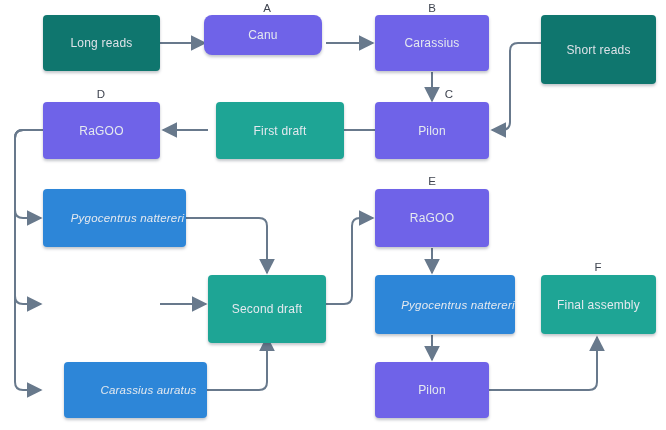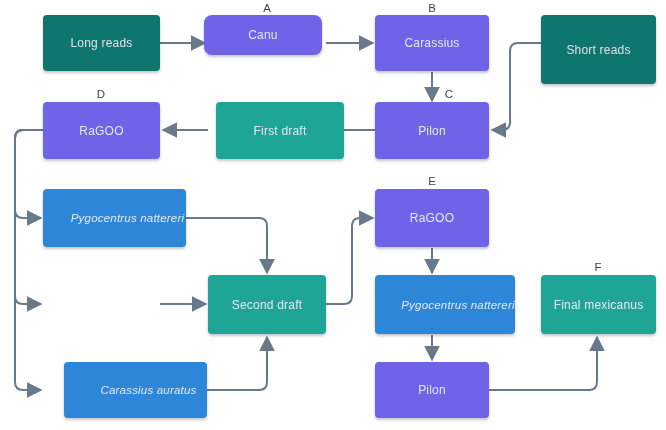--- a/index.html
+++ b/index.html
@@ -85,28 +85,28 @@
       <span>Pilon</span>
     </div>
 
   <div class="node blue species" style="left:43px;  top:189px; width:117px; height:58px;">
       <span>Pygocentrus nattereri</span>
     </div>
   <div class="node purple" style="left:375px; top:189px; width:114px; height:58px;">
       <span>RaGOO</span>
     </div>
 
-  <div class="node teal" style="left:208px; top:275px; width:118px; height:59px;">
+  <div class="node teal" style="left:208px; top:275px; width:118px; height:68px;">
       <span>Second draft</span>
     </div>
   <div class="node blue species" style="left:375px; top:275px; width:114px; height:59px;">
       <span>Pygocentrus nattereri</span>
     </div>
   <div class="node teal" style="left:541px; top:275px; width:115px; height:59px;">
-      <span>Final mexicanus</span>
+      <span>Final assembly</span>
     </div>
 
   <div class="node blue species" style="left:43px;  top:362px; width:117px; height:56px;margin-left:21px;">
       <span>Carassius auratus</span>
     </div>
   <div class="node purple" style="left:375px; top:362px; width:114px; height:56px;">
       <span>Pilon</span>
     </div>
 
 </div>

